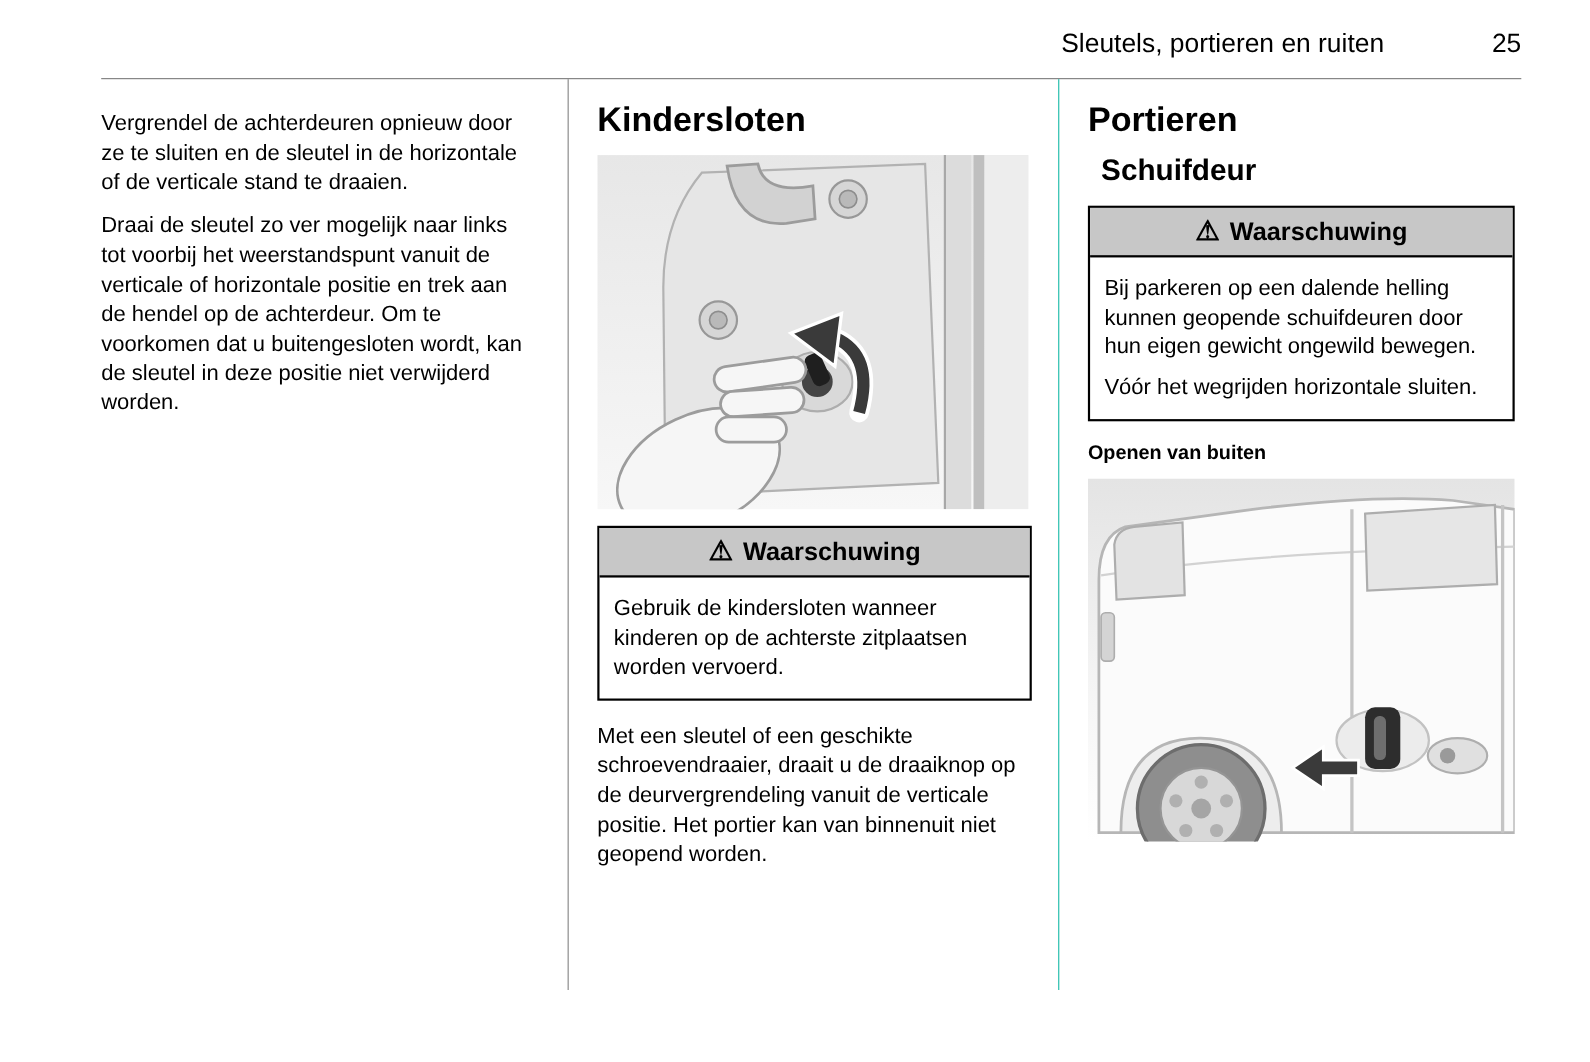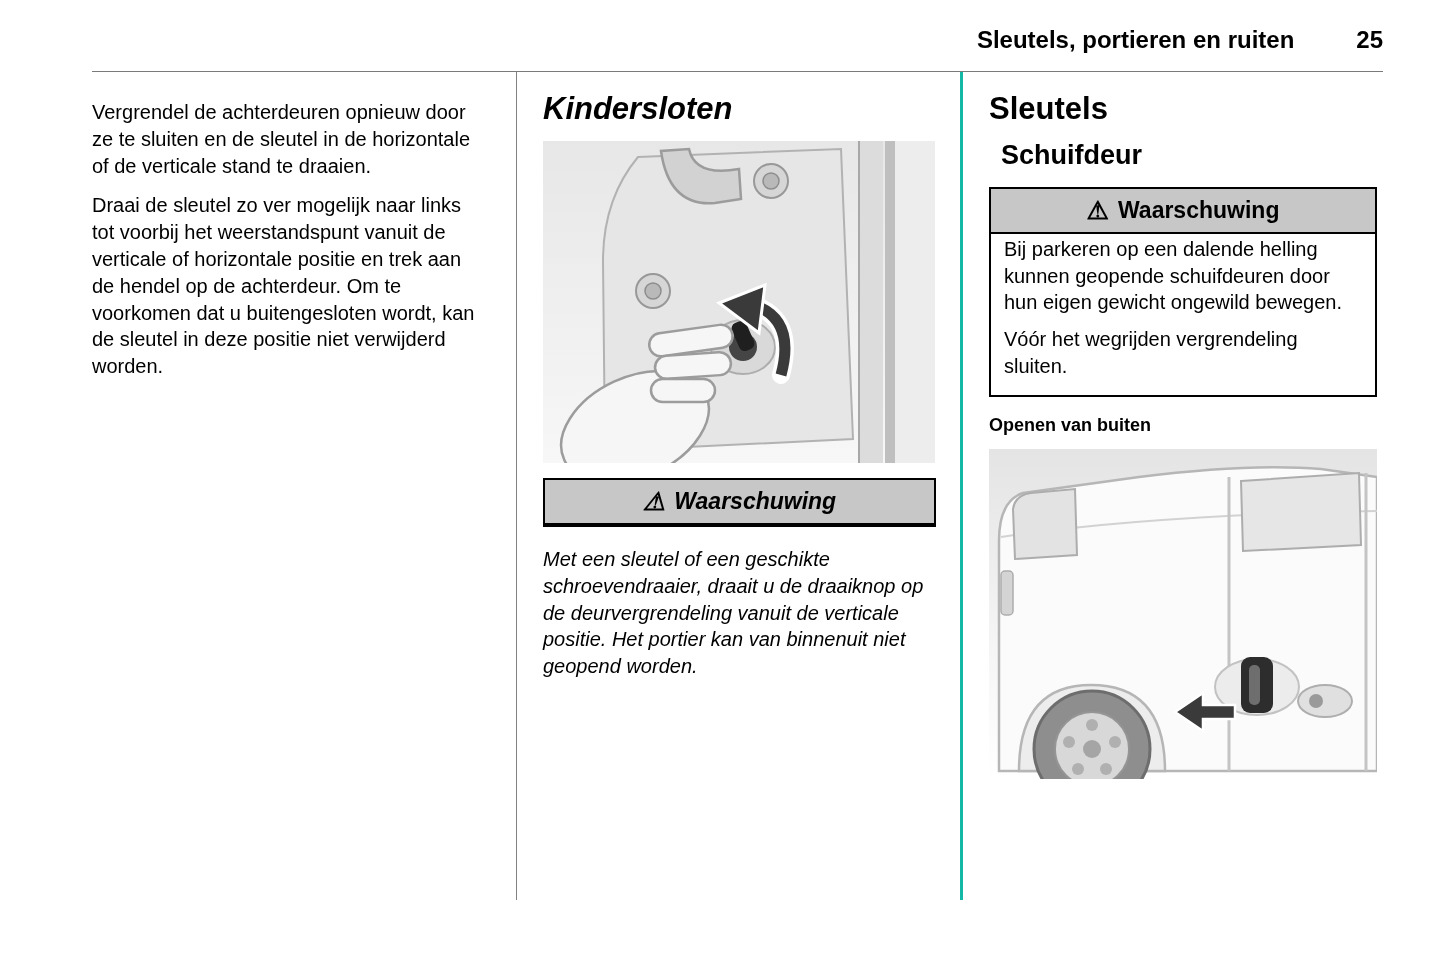--- a/index.html
+++ b/index.html
@@ -6,46 +6,46 @@
   html, body { margin: 0; padding: 0; }
   body {
     width: 1445px; height: 965px; overflow: hidden;
     background: #ffffff; color: #000;
     font-family: "Liberation Sans", sans-serif;
   }
   .page { width: 1445px; height: 965px; padding: 26px 62px 0 92px; }
 
   .page-header {
     display: flex; justify-content: flex-end; align-items: baseline;
-    gap: 62px; font-weight: 700; font-size: 24px;
+    gap: 98px; font-weight: 400; font-size: 24px;
   }
   .header-rule { border: 0; border-top: 1px solid #7a7a7a; margin: 17px 0 0; }
 
   .columns { display: grid; grid-template-columns: 424px 447px 414px; height: 828px; }
   .col-1 { padding: 27px 34px 0 0; }
-  .col-2 { border-left: 1px solid #828282; border-right: 3px solid #14b8a6;
-           padding: 20px 24px 0 26px; font-style: italic; }
+  .col-2 { border-left: 1px solid #828282; border-right: 1px solid #14b8a6;
+           padding: 20px 24px 0 26px; }
   .col-3 { padding: 20px 0 0 26px; }
 
   p.body { font-size: 20px; line-height: 1.34; margin: 0 0 13px; }
   h1.sec  { font-size: 31px; line-height: 1.1; margin: 0 0 15px; font-weight: 700; }
   h2.sub  { font-size: 27px; line-height: 1.1; margin: 4px 12px 16px; font-weight: 700; }
   h3.sub2 { font-size: 18px; line-height: 1.1; margin: 18px 0 13px; font-weight: 700; }
 
   figure { margin: 0 0 15px; padding: 0; }
   figure svg { display: block; }
 
   .warning-box { border: 2px solid #000; margin: 2px 0 19px; background: #fff; }
   .warning-header {
     display: flex; align-items: center; justify-content: center; gap: 9px;
     background: #c7c7c7; border-bottom: 2px solid #000;
     font-weight: 700; font-size: 23px; padding: 8px 4px;
   }
   .warning-icon { font-size: 25px; line-height: 1; }
-  .warning-body { padding: 2px 13px 12px; }
+  .warning-body { padding: 15px 13px 12px; }
   .warning-body p { font-size: 20px; line-height: 1.34; margin: 0 0 10px; }
   .warning-body p:last-child { margin-bottom: 3px; }
 </style>
 </head>
 <body>
 
 <div class="page">
 
   <header class="page-header">
     <span>Sleutels, portieren en ruiten</span>
@@ -103,37 +103,40 @@
           <path d="M238 234 Q252 182 216 166" fill="none" stroke="#3a3a3a" stroke-width="11" stroke-linecap="butt"></path>
           <polygon points="222,144 216,192 176,162" fill="#3a3a3a" stroke="#ffffff" stroke-width="3"></polygon>
         </svg>
       </figure>
 
       <div class="warning-box">
         <div class="warning-header">
           <span class="warning-icon">⚠</span>
           <span>Waarschuwing</span>
         </div>
+        <div class="warning-body">
+          <p>Gebruik de kindersloten wanneer kinderen op de achterste zitplaatsen worden vervoerd.</p>
+        </div>
       </div>
 
       <p class="body">Met een sleutel of een geschikte schroevendraaier, draait u de draaiknop op de deurvergrendeling vanuit de verticale positie. Het portier kan van binnenuit niet geopend worden.</p>
     </section>
 
     <section class="col-3">
-      <h1 class="sec">Sleutels</h1>
+      <h1 class="sec">Portieren</h1>
       <h2 class="sub">Schuifdeur</h2>
 
       <div class="warning-box">
         <div class="warning-header">
           <span class="warning-icon">⚠</span>
           <span>Waarschuwing</span>
         </div>
         <div class="warning-body">
           <p>Bij parkeren op een dalende helling kunnen geopende schuifdeuren door hun eigen gewicht ongewild bewegen.</p>
-          <p>Vóór het wegrijden vergrendeling sluiten.</p>
+          <p>Vóór het wegrijden horizontale sluiten.</p>
         </div>
       </div>
 
       <h3 class="sub2">Openen van buiten</h3>
 
       <figure>
         <svg width="388" height="330" viewBox="0 0 388 330" xmlns="http://www.w3.org/2000/svg">
           <defs>
             <linearGradient id="g2" x1="0" y1="0" x2="0" y2="1">
               <stop offset="0" stop-color="#e4e4e4"></stop>

